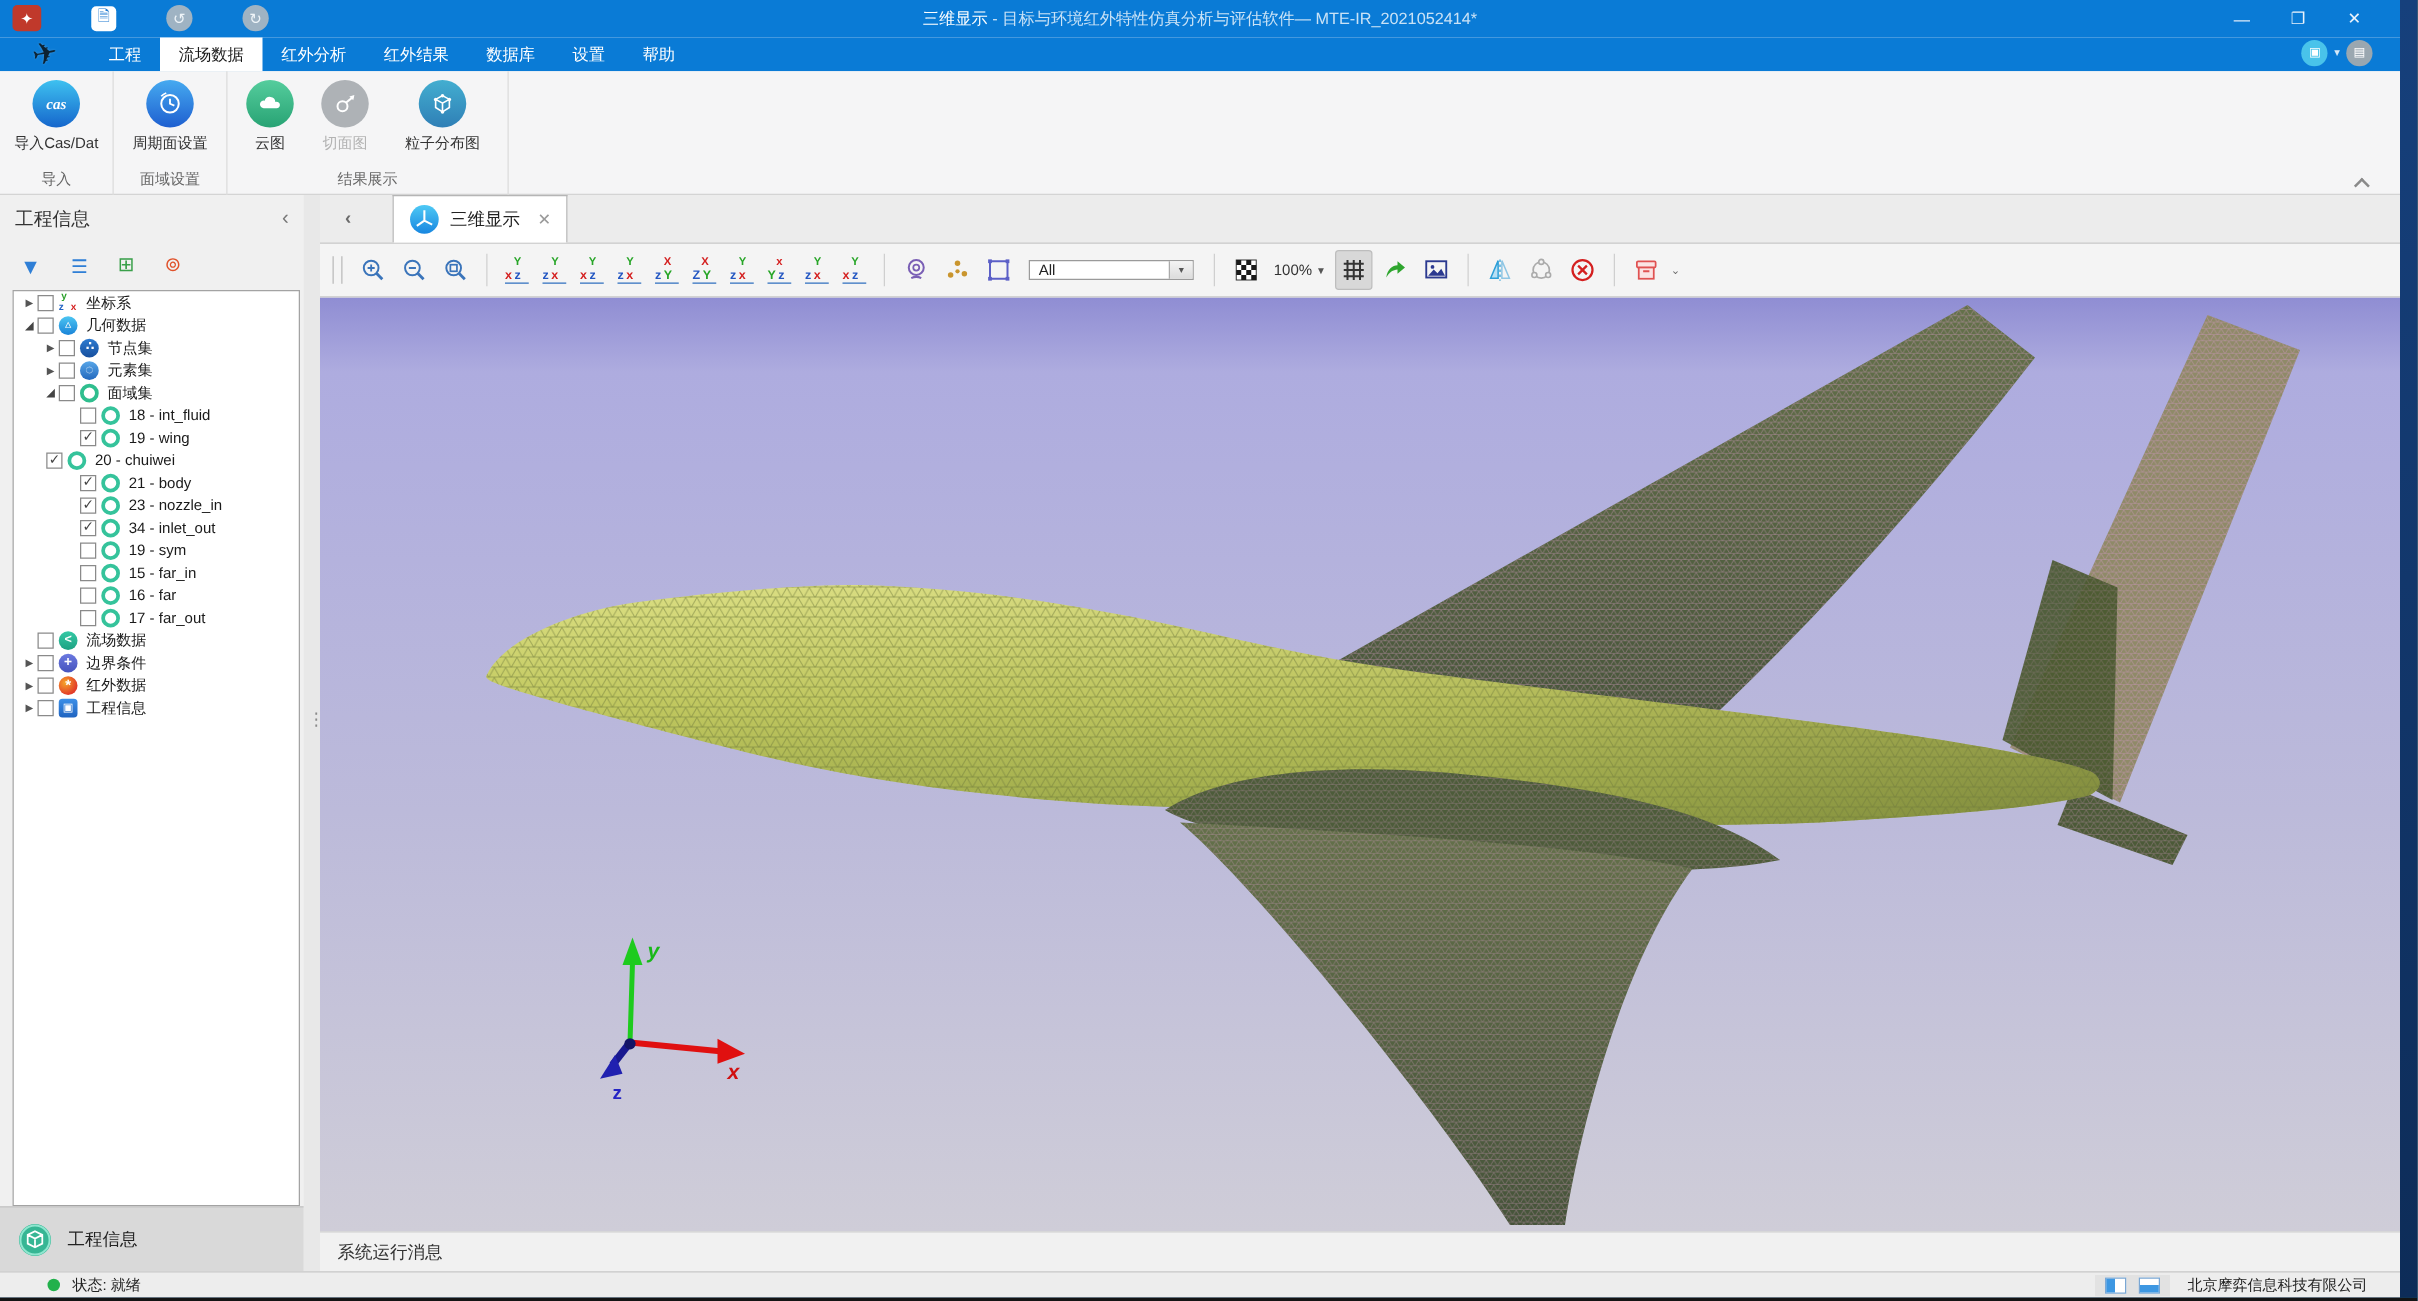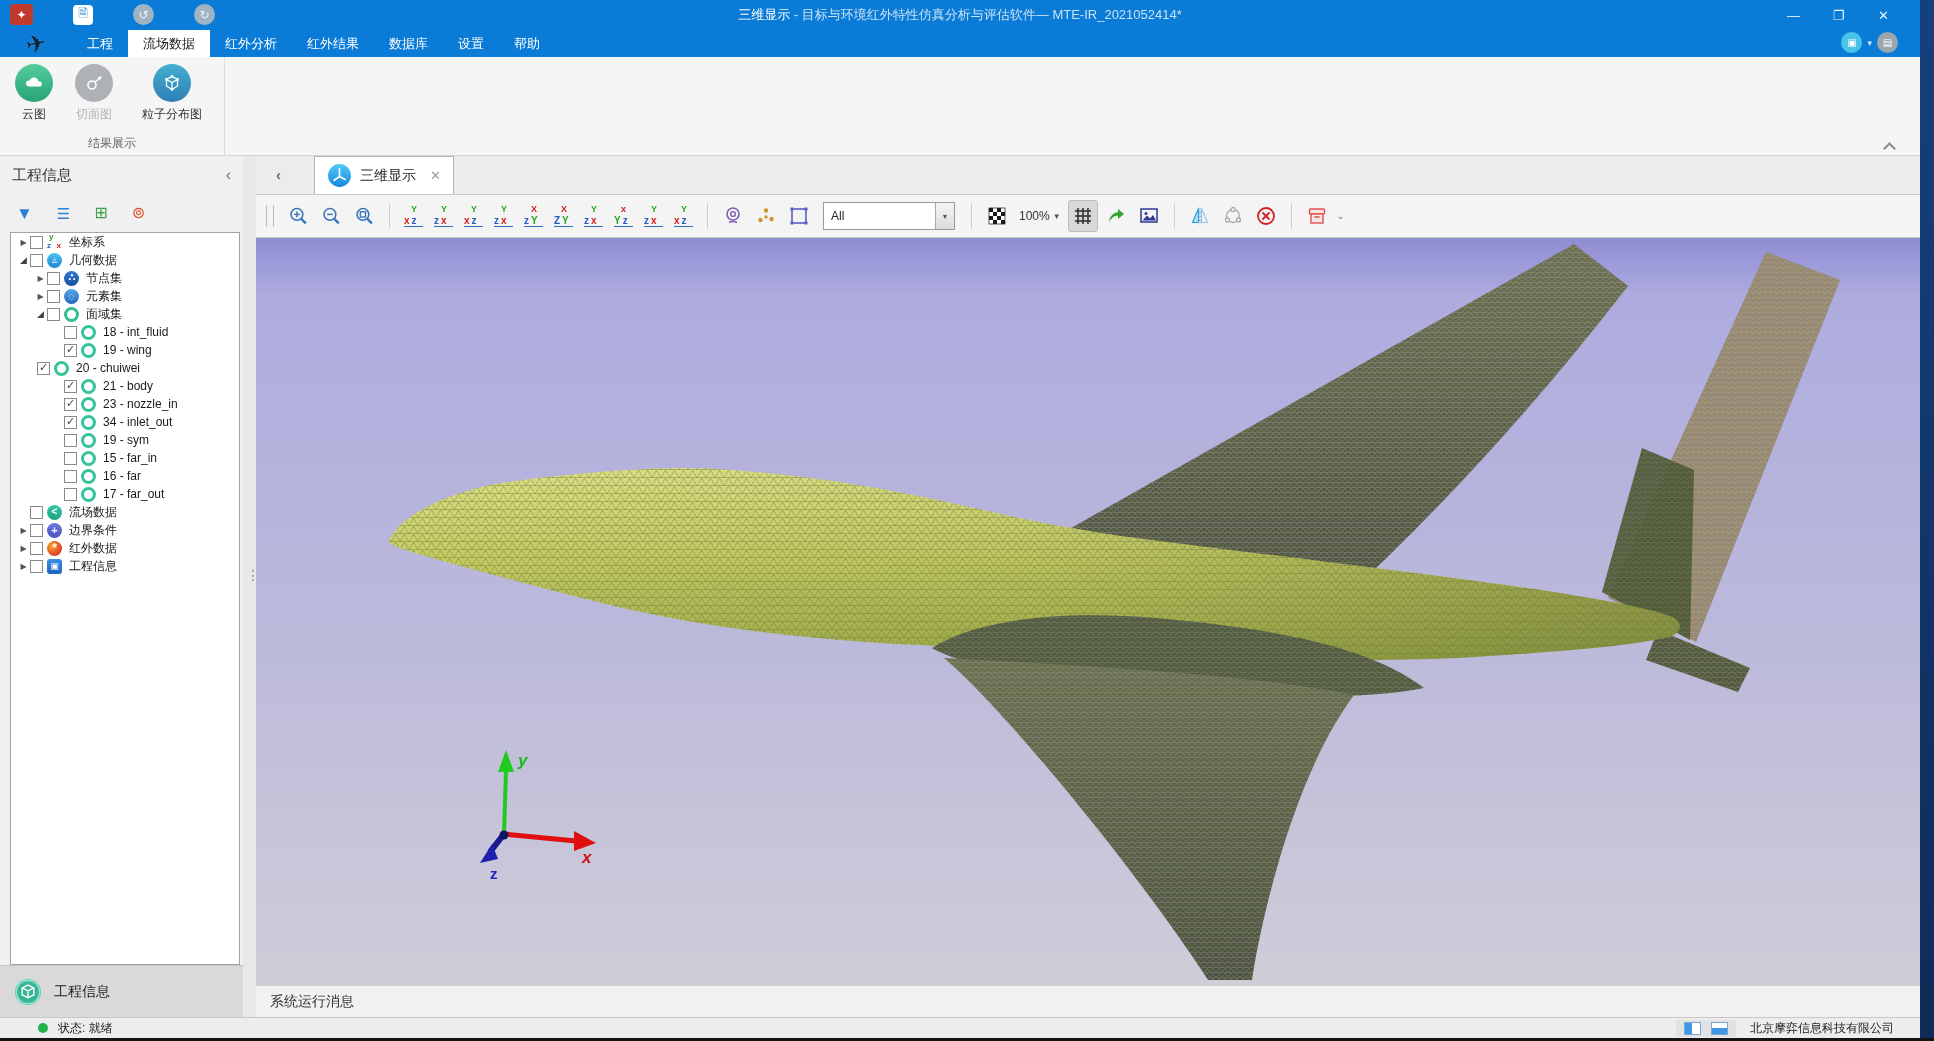--- a/index.html
+++ b/index.html
@@ -97,21 +97,21 @@
   .vtoolbar{height:43px;background:#f4f4f4;border-bottom:1px solid #c6c6c6;display:flex;align-items:center;padding:0 8px;gap:3px;}
   .grip{width:8px;height:22px;border-left:1px solid #b9b9b9;border-right:1px solid #b9b9b9;margin:0 6px 0 2px;}
   .tsep{width:1px;height:26px;background:#cfcfcf;margin:0 7px;}
   .tbtn{width:30px;height:32px;display:flex;align-items:center;justify-content:center;border-radius:3px;flex:none;}
   .tbtn.pressed{background:#d8d8d8;border:1px solid #bdbdbd;}
   .vb{width:27px;height:26px;position:relative;flex:none;font-weight:bold;}
   .vb .vtop{position:absolute;top:1px;left:11px;font-size:9px;}
   .vb .vbot{position:absolute;bottom:3px;left:4px;font-size:10px;letter-spacing:2px;}
   .vb::after{content:"";position:absolute;left:4px;right:4px;bottom:2px;border-bottom:1px solid #2f6fbe;}
   .c-x{color:#d42020;}.c-y{color:#27a527;}.c-z{color:#2457c2;}
-  .combo{width:132px;height:28px;background:#fff;border:1px solid #9a9a9a;display:flex;align-items:center;margin:0 6px;}
+  .combo{width:132px;height:16px;background:#fff;border:1px solid #9a9a9a;display:flex;align-items:center;margin:0 6px;}
   .combo .cval{flex:1;padding-left:7px;font-size:12px;color:#222;}
   .combo .cbtn{width:19px;height:100%;background:linear-gradient(#f4f4f4,#dcdcdc);border-left:1px solid #aaa;display:flex;align-items:center;justify-content:center;font-size:7px;color:#555;}
   .zoomlabel{font-size:12px;color:#333;display:flex;align-items:center;gap:3px;margin:0 4px;}
   .zoomlabel .zcaret{font-size:8px;color:#555;}
   .chev-v{font-size:9px;color:#666;margin-left:2px;}
 
   
   .viewport{position:relative;height:747px;}
   .viewport svg{display:block;}
   .msgbar{height:32px;background:#f1f1f1;border-top:1px solid #cfcfcf;display:flex;align-items:center;padding-left:14px;font-size:14px;color:#333;}
@@ -161,20 +161,44 @@
         </div>
     <div class="menubar-right">
       <div class="mb-circle mb-teal">▣</div>
       <div class="mb-caret">▾</div>
       <div class="mb-circle mb-gray">▤</div>
     </div>
   </div>
 
   <div class="ribbon">
     <div class="ribbon-groups">
+      <div class="rgroup">
+        <div class="rgroup-buttons">
+          <div class="rbtn">
+            <span class="ric" style="background:linear-gradient(180deg,#3ec1f0,#1566cc);color:#fff;font:italic bold 12px 'Liberation Serif',serif;">cas</span>
+            <span class="rlabel">导入Cas/Dat</span>
+          </div>
+        </div>
+        <div class="rgroup-label">导入</div>
+      </div>
+      <div class="rgroup">
+        <div class="rgroup-buttons">
+          <div class="rbtn">
+            <span class="ric" style="background:linear-gradient(180deg,#46aaf0,#1e5fd0);">
+              <svg width="22" height="22" viewBox="0 0 22 22">
+                    <circle cx="11" cy="11" r="7" fill="none" stroke="#fff" stroke-width="1.6"></circle>
+                    <path d="M11 7 L11 11 L14.5 12.5" fill="none" stroke="#fff" stroke-width="1.5"></path>
+                    <path d="M4 5 A9 9 0 0 1 8 2.4" fill="none" stroke="#fff" stroke-width="1.4"></path>
+                  </svg>
+            </span>
+            <span class="rlabel">周期面设置</span>
+          </div>
+        </div>
+        <div class="rgroup-label">面域设置</div>
+      </div>
       <div class="rgroup">
         <div class="rgroup-buttons">
           <div class="rbtn narrow">
             <span class="ric" style="background:linear-gradient(180deg,#55cd9d,#28a374);">
               <svg width="24" height="24" viewBox="0 0 24 24">
                     <path d="M7.2 15.5 a3 3 0 1 1 .5-5.9 a4.4 4.4 0 0 1 8.6 1 a2.6 2.6 0 1 1 .4 4.9 Z" fill="#fff"></path>
                   </svg>
             </span>
             <span class="rlabel">云图</span>
           </div>

